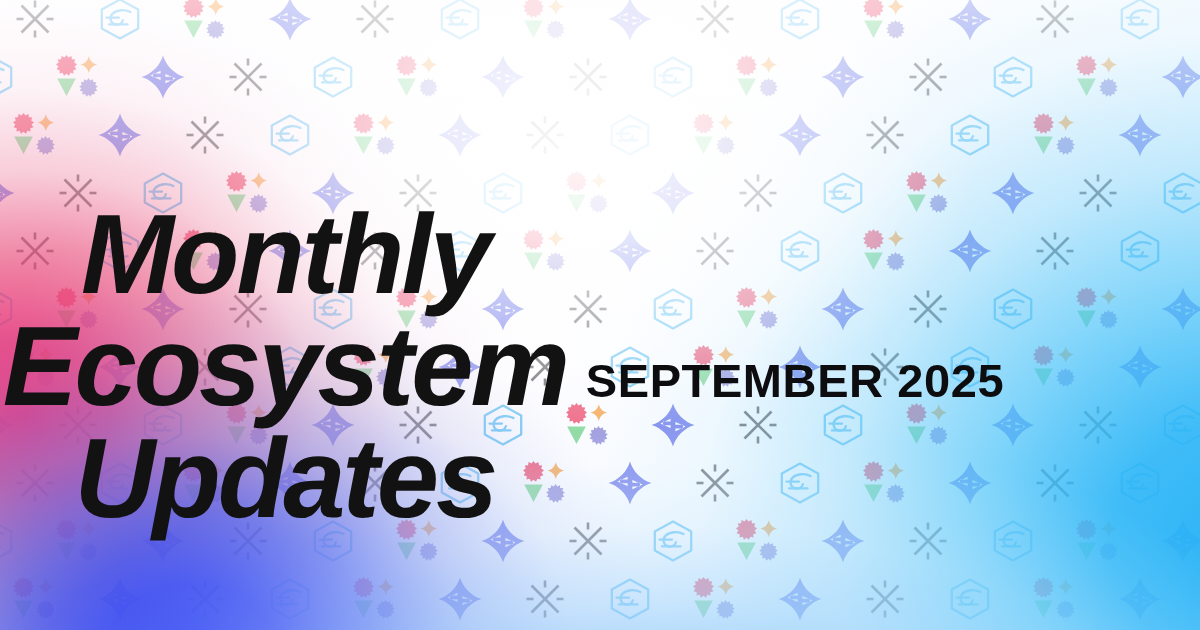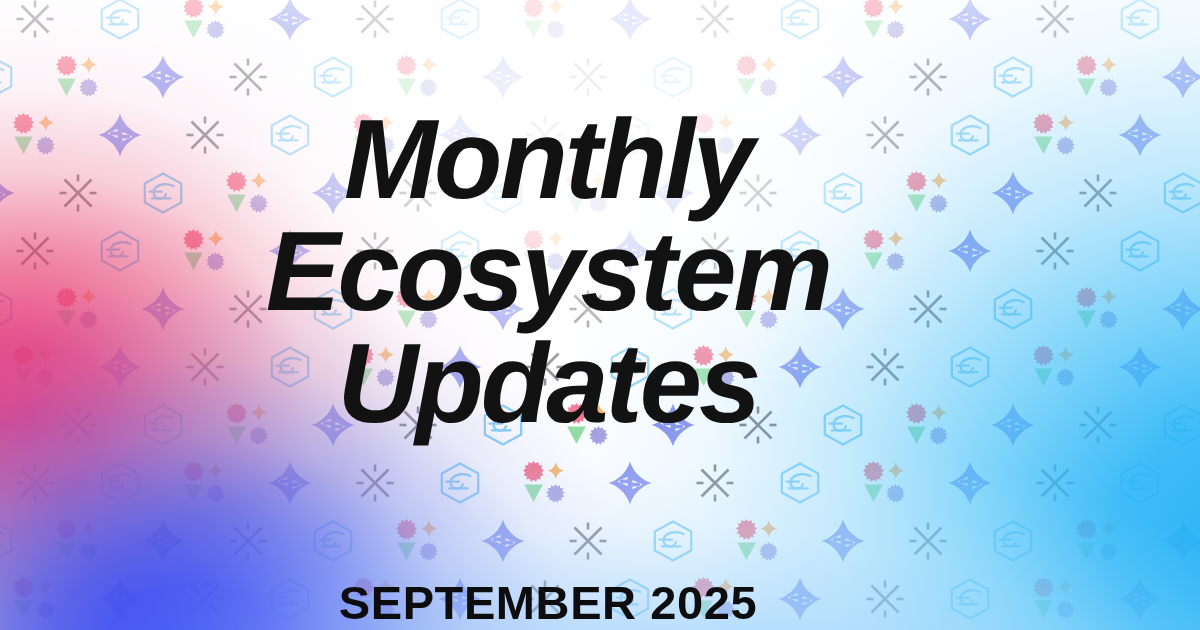--- a/index.html
+++ b/index.html
@@ -118,23 +118,23 @@
   }
 
   
   #text-block {
     position: absolute;
     left: 0;
     top: 0;
     width: 1096px;
     height: 630px;
     display: flex;
-    flex-direction: column;
+    flex-direction: row;
     align-items: center;
-    justify-content: space-between;
+    justify-content: flex-start;
     padding-top: 104px;
     box-sizing: border-box;
     z-index: 5;
   }
 
   #headline {
     margin: 0;
     color: #121212;
     font-family: "Liberation Sans", sans-serif;
     font-weight: 700;
@@ -148,21 +148,21 @@
   }
   #headline .hl-line {
     display: block;
     white-space: nowrap;
   }
   #hl-line-1 { font-size: 113px; }
   #hl-line-2 { font-size: 113px; }
   #hl-line-3 { font-size: 113px; }
 
   #subtitle {
-    margin: 0;
+    margin: 16px;
     margin-top: 42px;
     color: #0d0d10;
     font-family: "Liberation Sans", sans-serif;
     font-weight: 700;
     font-size: 47px;
     letter-spacing: 0.6px;
     text-align: center;
     white-space: nowrap;
   }
 </style>

